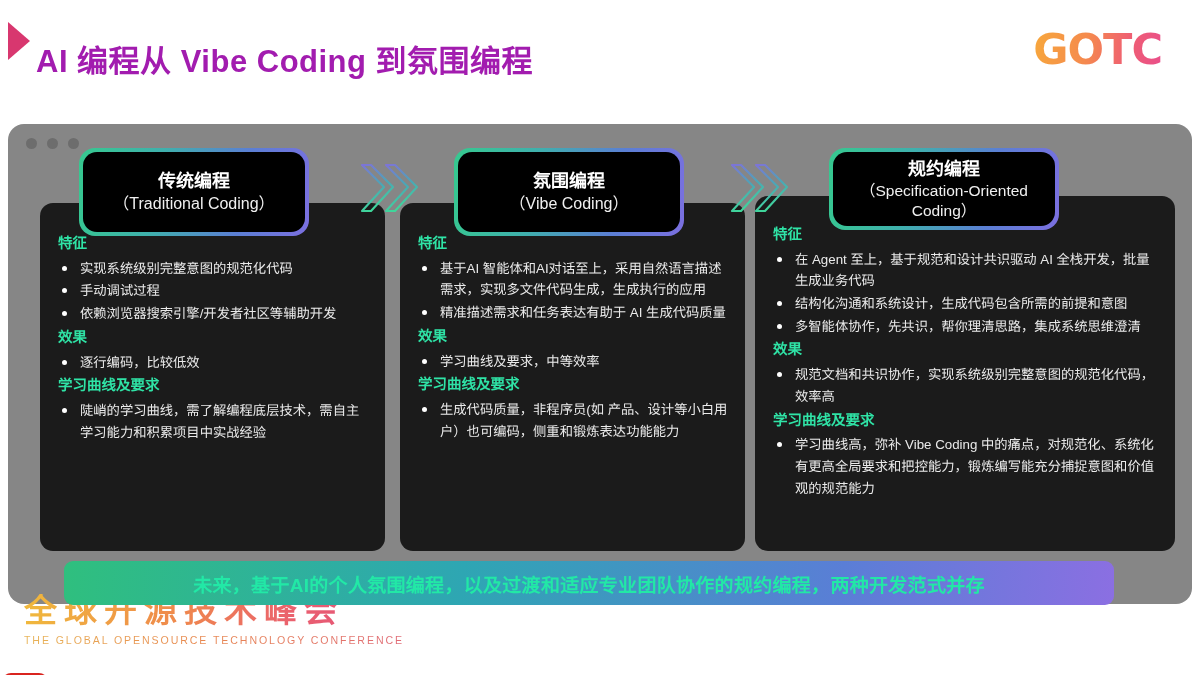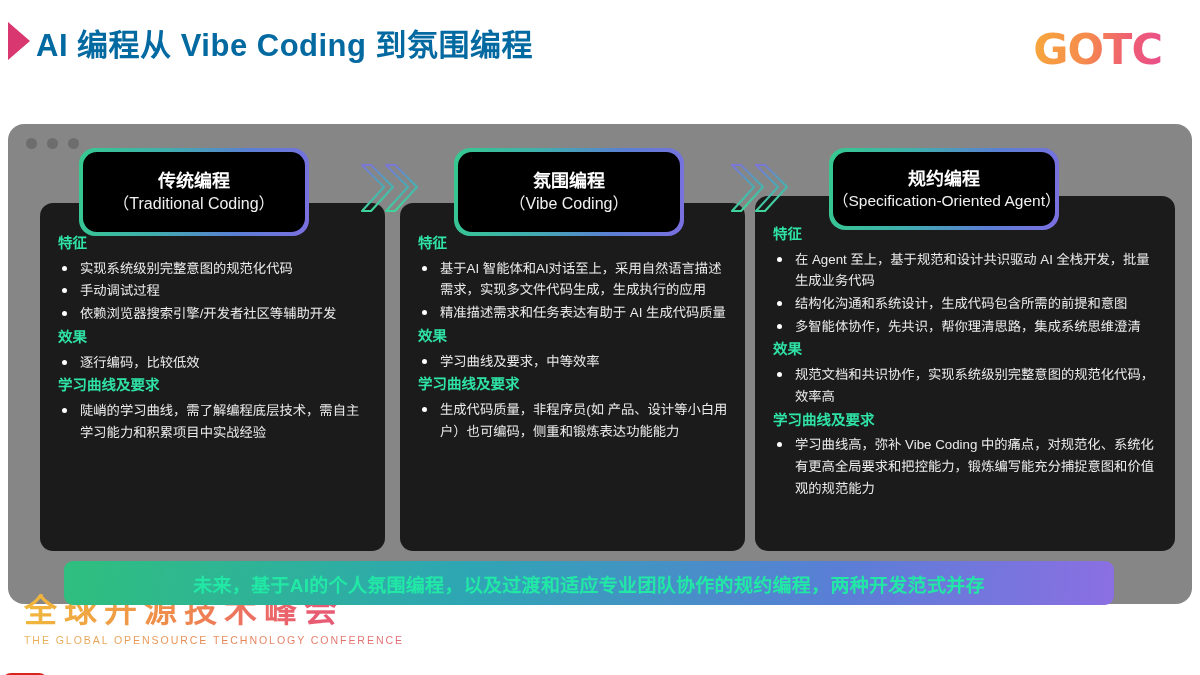--- a/index.html
+++ b/index.html
@@ -15,22 +15,22 @@
   .slide-header{
     position:absolute;left:0;top:0;width:1200px;height:100px;
   }
   .header-marker{
     position:absolute;left:8px;top:22px;width:0;height:0;
     border-left:22px solid #d8376f;
     border-top:19px solid transparent;
     border-bottom:19px solid transparent;
   }
   .header-title{
-    position:absolute;left:36px;top:20px;
-    font-size:31px;font-weight:600;color:#0369a1;
+    position:absolute;left:36px;top:36px;
+    font-size:31px;font-weight:600;color:#a21caf;
     letter-spacing:0.5px;white-space:nowrap;
   }
   .gotc-logo{
     position:absolute;right:38px;top:24px;
     font-size:43px;font-weight:800;letter-spacing:-1px;
     background:linear-gradient(100deg,#f7a battle,#f7a93b 0%,#f58a4e 42%,#ef5f72 72%,#e94d8c 100%);
     background:linear-gradient(100deg,#f7a93b 0%,#f58a4e 42%,#ef5f72 72%,#e94d8c 100%);
     -webkit-background-clip:text;background-clip:text;color:transparent;
     font-family:"DejaVu Sans",sans-serif;
   }
@@ -223,21 +223,21 @@
 </div>
 <div class="pill pill2">
   <div class="pill-inner">
     <div class="pill-cn">氛围编程</div>
     <div class="pill-en">（Vibe Coding）</div>
   </div>
 </div>
 <div class="pill pill3">
   <div class="pill-inner">
     <div class="pill-cn">规约编程</div>
-    <div class="pill-en">（Specification-Oriented Agent）</div>
+    <div class="pill-en">（Specification-Oriented Coding）</div>
   </div>
 </div>
 
 <svg class="arrows arrows1" width="64" height="58" viewBox="0 0 64 58">
   <defs>
     <linearGradient id="cg1" x1="0" y1="0" x2="0.25" y2="1">
       <stop offset="0%" stop-color="#7d74d8"></stop>
       <stop offset="55%" stop-color="#49a8b6"></stop>
       <stop offset="100%" stop-color="#3fd69a"></stop>
     </linearGradient>

